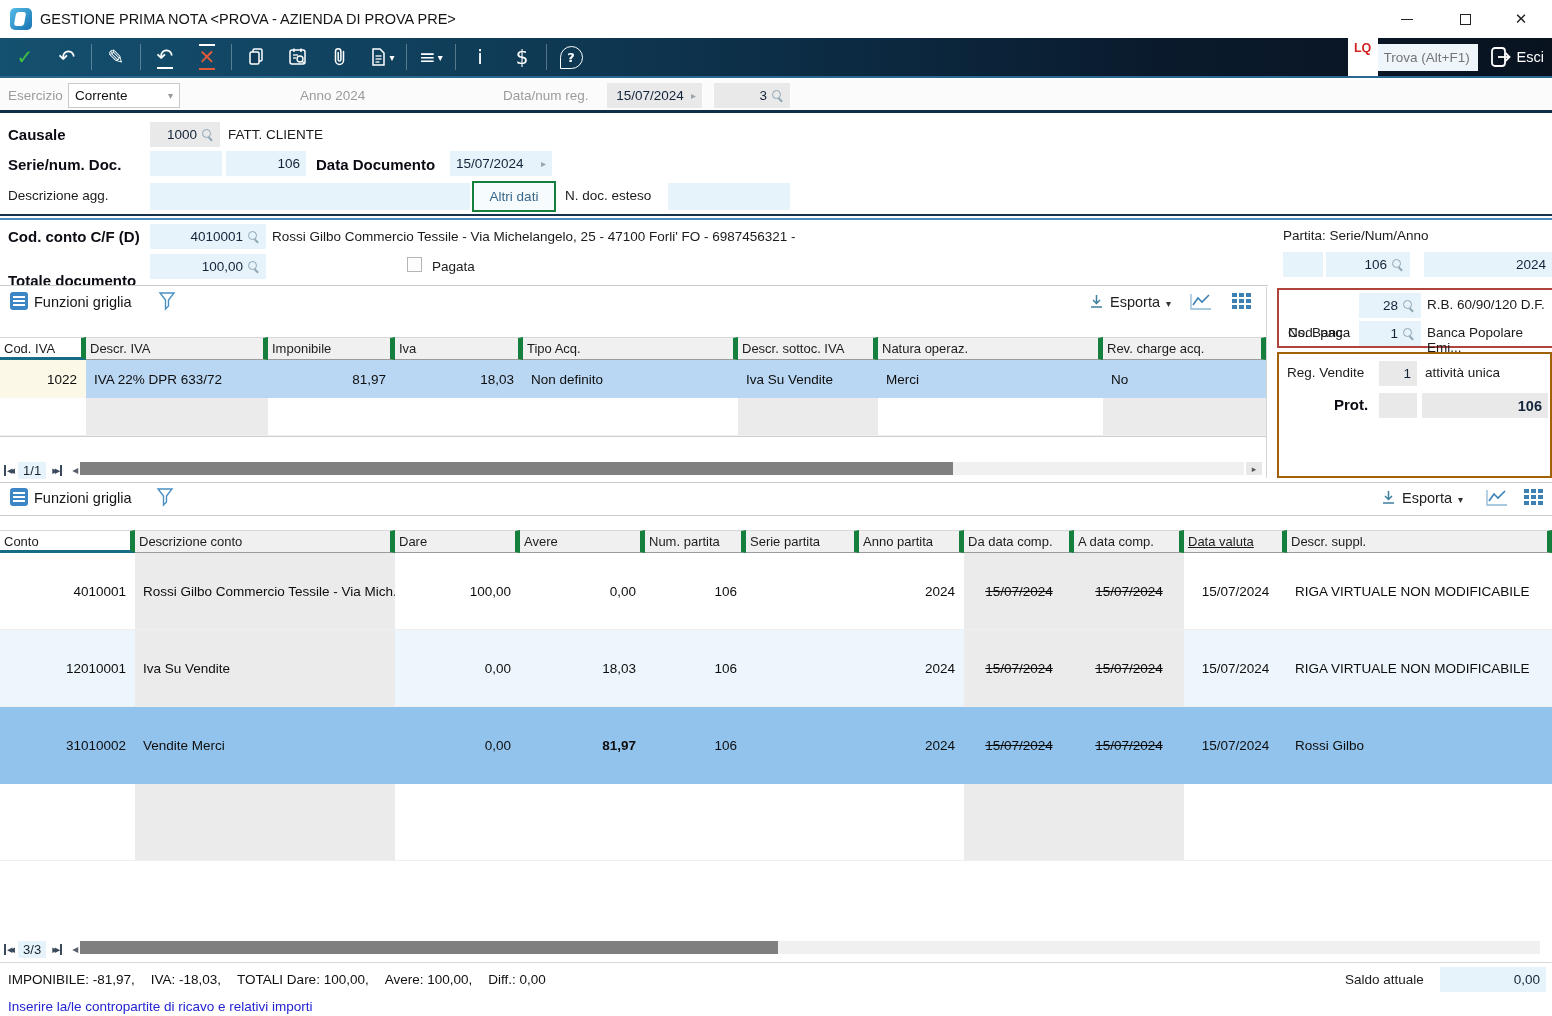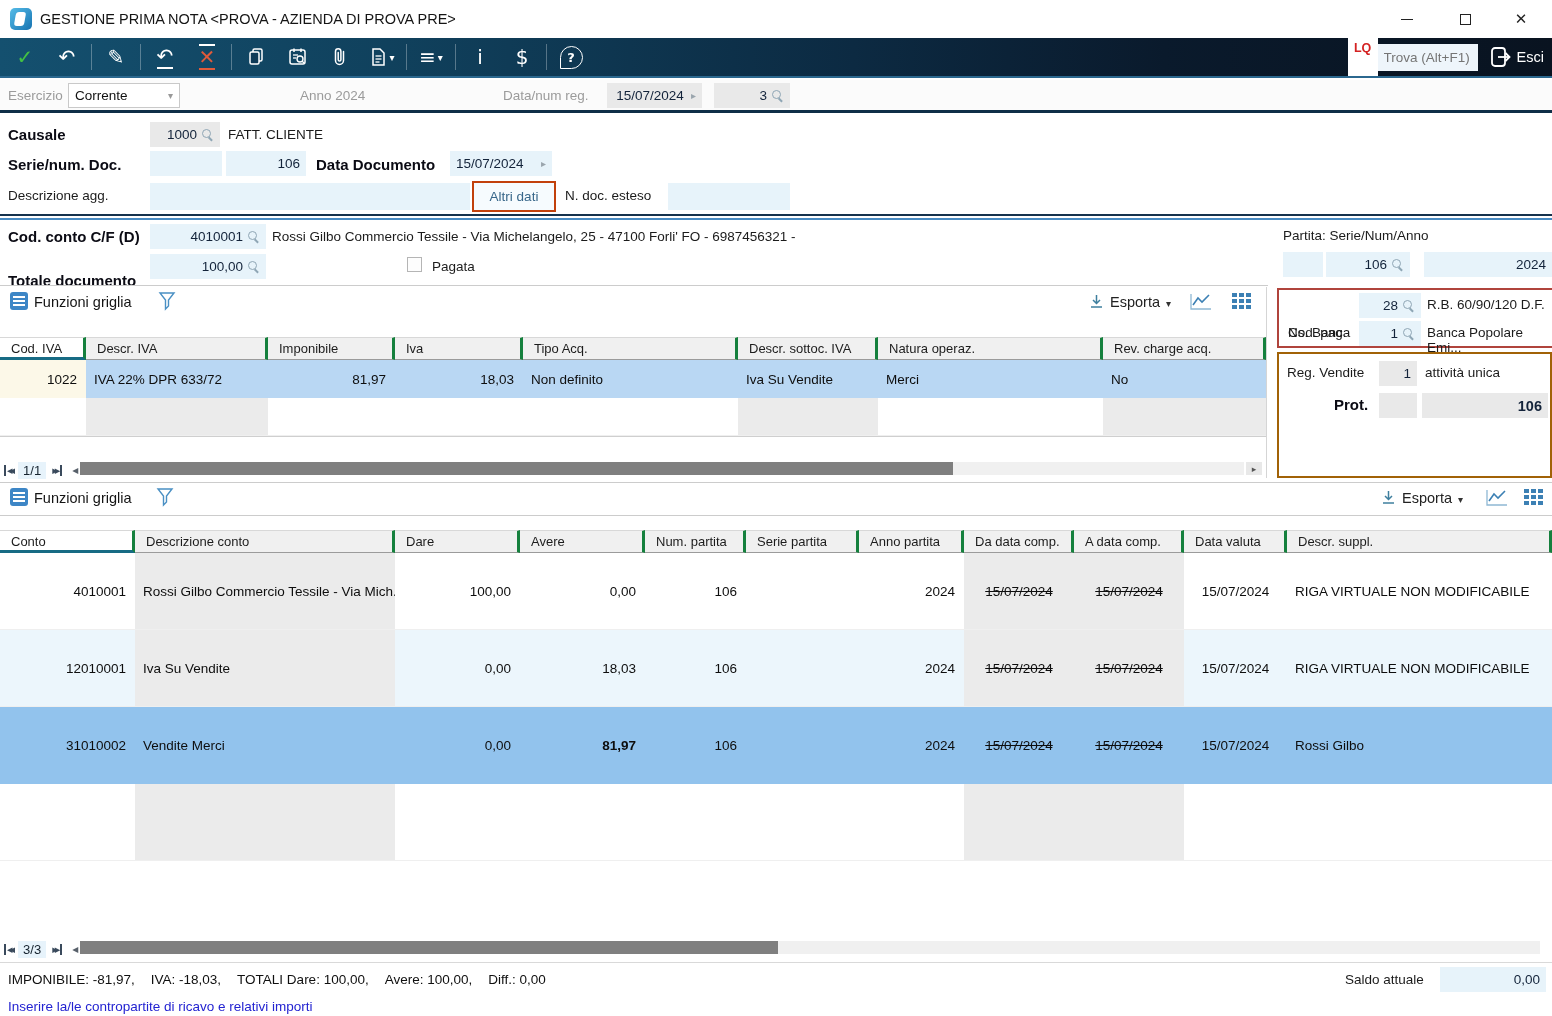--- a/index.html
+++ b/index.html
@@ -58,43 +58,43 @@
   .mag::after { content:''; position:absolute; width:5px; height:1.6px; background:#8fa6b5; transform:rotate(45deg); left:6px; top:9px; }
   .sm-arrow { color:#9aa5ad; font-size:10px; font-family:"DejaVu Sans",sans-serif; flex:none; margin-left:4px; }
   .blabel { position:absolute; font-size:15px; font-weight:bold; color:#0b0b14; }
   .nlabel { position:absolute; font-size:13.5px; color:#1b1b1b; }
 
   .divider-double { position:absolute; left:0; top:214px; width:1552px; height:7px; }
   .divider-double::before { content:''; position:absolute; top:0; left:0; right:0; height:2px; background:#16324d; }
   .divider-double::after { content:''; position:absolute; bottom:1px; left:0; right:0; height:2px; background:#4a8bc2; }
 
   .altri-btn { position:absolute; left:472px; top:181px; width:84px; height:31px; background:#f6fbfe;
-               border:2px solid #c2410c; color:#38678a; font-size:13.5px; display:flex; align-items:center; justify-content:center; }
+               border:2px solid #15803d; color:#38678a; font-size:13.5px; display:flex; align-items:center; justify-content:center; }
   .checkbox { position:absolute; left:407px; top:257px; width:15px; height:15px; border:1px solid #b5b5b5; background:#fdfdfd; }
 
   .hline { position:absolute; height:1px; background:#ccc; }
   .vline { position:absolute; width:1px; background:#d5d5d5; }
 
   
   .box-red  { position:absolute; left:1277px; top:288px; width:275px; height:60px; border:2px solid #b0443c; border-right:none; }
   .box-teal { position:absolute; left:1277px; top:352px; width:275px; height:126px; border:2px solid #a16207; }
 
   
   .fg-icon { position:absolute; width:18px; height:18px; border-radius:3px; background:#3d86c6; }
   .fg-icon::before { content:''; position:absolute; left:3px; top:4px; width:12px; height:2px; background:#fff;
                      box-shadow:0 4px 0 #fff, 0 8px 0 #fff; }
   .fg-label { position:absolute; font-size:14.5px; color:#141414; }
   .exp-label { position:absolute; font-size:14.5px; color:#222; }
   .caret-dn { position:absolute; font-size:10px; color:#333; font-family:"DejaVu Sans",sans-serif; }
 
   
   .grid { position:absolute; }
   .grid-head { display:flex; }
-  .hcell { height:23px; background:#f0f0f0; border-top:1px solid #d8d8d8; border-right:3px solid #15803d;
-           border-bottom:1px solid #9b9b9b; font-size:13px; color:#1c1c1c; padding:3px 0 0 11px; overflow:hidden; white-space:nowrap; }
+  .hcell { height:23px; background:#f0f0f0; border-top:1px solid #d8d8d8; border-right:5px solid #15803d;
+           border-bottom:1px solid #9b9b9b; font-size:13px; color:#1c1c1c; padding:3px 0 0 4px; overflow:hidden; white-space:nowrap; }
   .hcell.focused { background:#fff; border-bottom:3px solid #176b84; }
   .grow { display:flex; background:#fff; border-bottom:1px solid #efefef; }
   .grow.tint { background:#ecf6fc; }
   .grow.selected { background:#92c3ed; border-bottom:none; }
   #grid1 .grow.selected { background:#b9d7f3; }
   .cell { display:flex; align-items:center; overflow:hidden; white-space:nowrap; font-size:13.5px; color:#0e0e0e; }
   .cell.al { justify-content:flex-start; padding-left:8px; }
   .cell.ar { justify-content:flex-end; padding-right:9px; }
   .cell.ac { justify-content:center; }
   .cell.graycol { background:#ebebeb; }
@@ -479,21 +479,21 @@
       <div class="grid-head">
         <div class="hcell focused" style="width: 135px;">Conto</div>
         <div class="hcell" style="width: 260px;">Descrizione conto</div>
         <div class="hcell" style="width: 125px;">Dare</div>
         <div class="hcell" style="width: 125px;">Avere</div>
         <div class="hcell" style="width: 101px;">Num. partita</div>
         <div class="hcell" style="width: 113px;">Serie partita</div>
         <div class="hcell" style="width: 105px;">Anno partita</div>
         <div class="hcell" style="width: 110px;">Da data comp.</div>
         <div class="hcell" style="width: 110px;">A data comp.</div>
-        <div class="hcell" style="width: 103px;">Data valuta</div>
+        <div class="hcell" style="width: 103px; text-decoration: underline;">Data valuta</div>
         <div class="hcell" style="width: 265px;">Descr. suppl.</div>
       </div>
       <div class="grow" style="height: 77px;">
         <div class="cell ar" style="width: 135px;">
           <span>4010001</span>
         </div>
         <div class="cell al graycol" style="width: 260px;">
           <span>Rossi Gilbo Commercio Tessile  - Via Mich...</span>
         </div>
         <div class="cell ar" style="width: 125px;">

